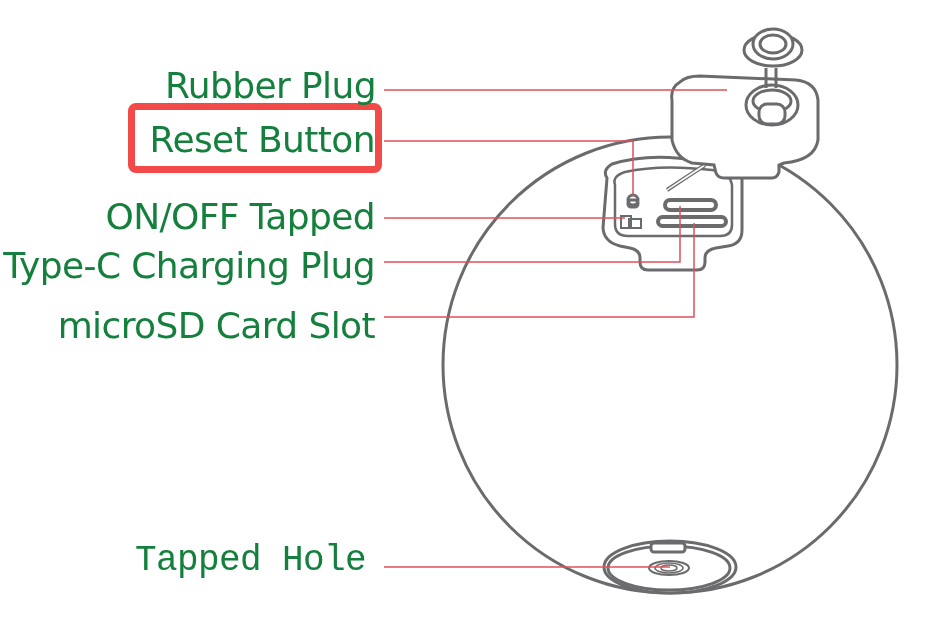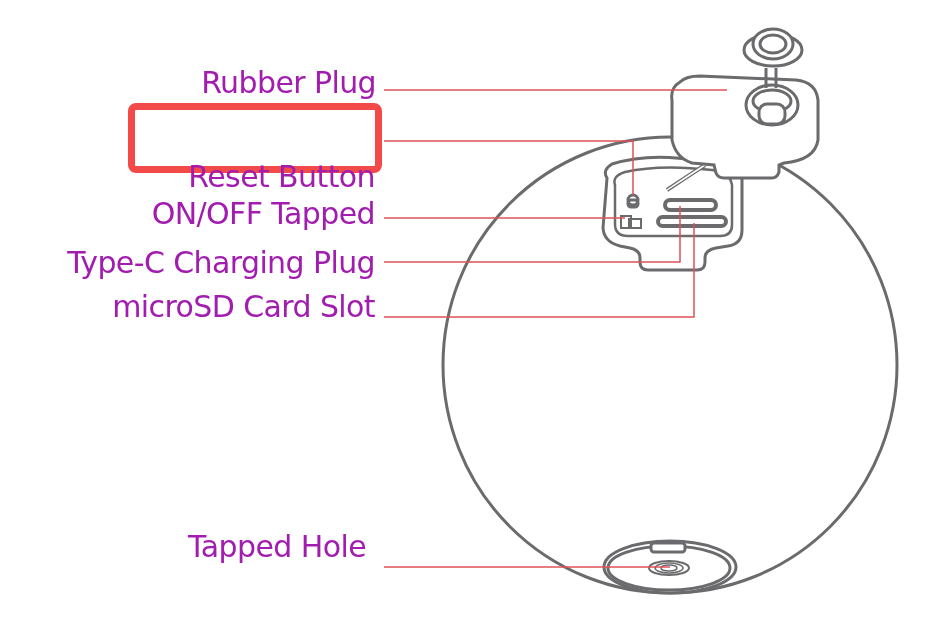--- a/index.html
+++ b/index.html
@@ -1,32 +1,32 @@
 <!DOCTYPE html>
 <html><head>
   <meta charset="utf-8">
   <style>
     html, body { margin: 0; padding: 0; background: #ffffff; }
     body { width: 933px; height: 638px; position: relative; overflow: hidden; }
     .label {
       position: absolute;
       font-family: "DejaVu Sans", sans-serif;
-      font-size: 30px;
-      color: #a21caf;
+      font-size: 36px;
+      color: #15803d;
       white-space: nowrap;
       text-align: left;
       line-height: 1;
       letter-spacing: -0.6px;
     }
     #lbl-rubber { right: 557px; top: 68px; }
-    #lbl-reset  { right: 558px; top: 122px; margin-top: 40px; }
+    #lbl-reset  { right: 558px; top: 122px; }
     #lbl-onoff  { right: 558px; top: 199px; }
     #lbl-typec  { right: 558px; top: 248px; }
-    #lbl-micro  { right: 558px; top: 292px; margin-left: 48px; }
-    #lbl-tapped { right: 567px; top: 532px; }
+    #lbl-micro  { right: 558px; top: 308px; margin-left: 48px; }
+    #lbl-tapped { right: 567px; top: 543px; font-family: Liberation Mono, monospace; }
     .highlight {
       position: absolute;
       left: 128px; top: 103px;
       width: 254px; height: 70px;
       border: 7px solid #f24a48;
       border-radius: 8px;
       box-sizing: border-box;
     }
     svg.drawing { position: absolute; left: 0; top: 0; }
   </style>

